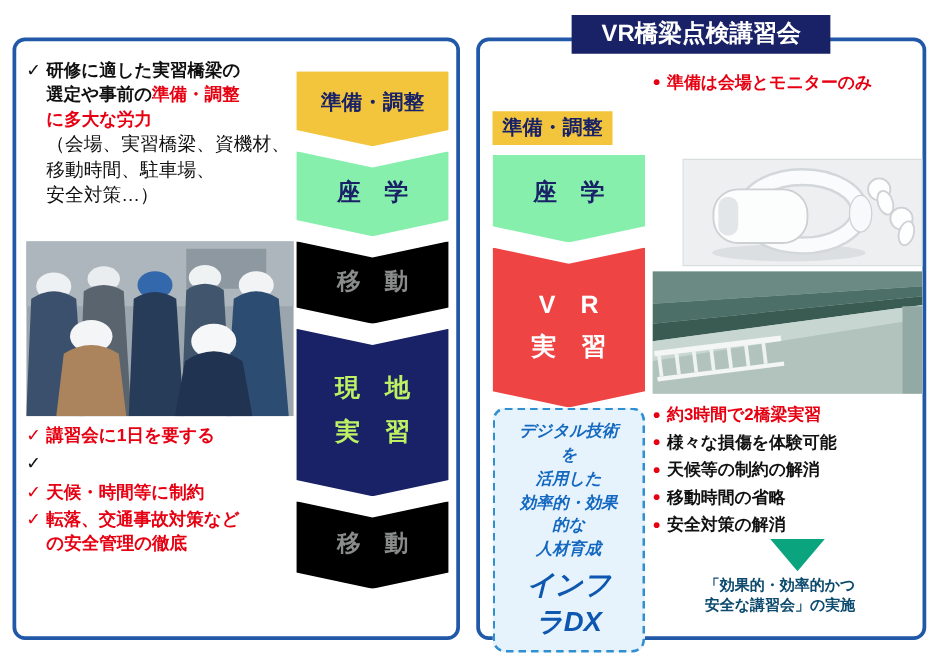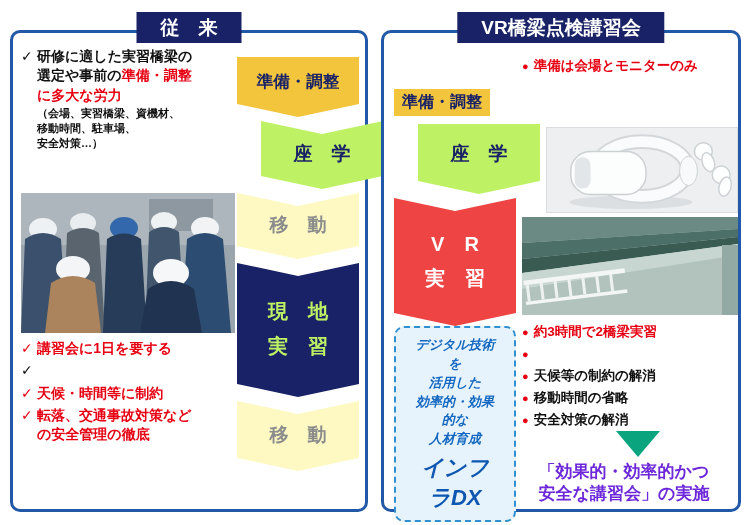--- a/index.html
+++ b/index.html
@@ -17,39 +17,39 @@
 
   .c-red { color:#e60012; }
   .c-black { color:#111; }
 
   .t, .paren-note, .note-black, .dx-lines, .conclusion, .chev { white-space:pre-line; }
 
   
   .top-notes { position:absolute; left:8px; top:14px; width:214px; }
   .check-row { display:flex; font-size:14px; font-weight:bold; line-height:1.38; }
   .check-mark { flex:0 0 16px; }
-  .paren-note { padding-left:16px; font-size:11px; font-weight:bold; line-height:1.38; margin-top:1px; }
+  .paren-note { padding-left:16px; font-size:15px; font-weight:normal; line-height:1.38; margin-top:1px; }
 
   .photo { display:block; }
   .photo-workers { position:absolute; left:8px; top:160px; width:214px; height:140px; }
 
   .bottom-checks { position:absolute; left:8px; top:306px; width:216px; }
   .bottom-checks .check-row { margin-bottom:3px; }
 
   .flow-left { position:absolute; left:224px; top:24px; width:122px; }
   .chev { width:100%; font-weight:bold; text-align:center;
           display:flex; flex-direction:column; justify-content:center; align-items:center; }
   .flow-left .chev + .chev { margin-top:4px; }
   .chev.flat  { clip-path:polygon(0 0,100% 0,100% calc(100% - 13px),50% 100%,0 calc(100% - 13px));
                 padding-bottom:10px; }
   .chev.notch { clip-path:polygon(0 0,50% 13px,100% 0,100% calc(100% - 13px),50% 100%,0 calc(100% - 13px));
                 padding-top:6px; padding-bottom:8px; }
   .seg-prep    { height:60px;  background:#f2c53d; color:#192266; font-size:16.5px; }
-  .seg-lecture { height:68px;  background:#bef264; color:#192266; font-size:19px;margin-left:24px; }
-  .seg-move    { height:66px;  background:#fef9c3; color:#8a8b8b; font-size:19px; }
+  .seg-lecture { height:68px;  background:#86efac; color:#192266; font-size:19px; }
+  .seg-move    { height:66px;  background:#000000; color:#8a8b8b; font-size:19px; }
   .seg-move.last { height:70px; }
   .seg-field   { height:134px; background:#192266; color:#bef264; font-size:20px; line-height:1.75; }
 
   
   .flow-right { position:absolute; left:10px; top:56px; width:122px; }
   .prep-highlight { width:96px; height:27px; background:#f2c53d; color:#192266;
                     font-weight:bold; font-size:16px; display:flex; align-items:center; justify-content:center; }
   .flow-right .seg-lecture { margin-top:8px; height:70px; }
   .flow-right .seg-vr { margin-top:4px; height:128px; background:#ef4444; color:#fff;
                         font-size:20px; line-height:1.7; }
@@ -68,29 +68,28 @@
   .photo-bridge { position:absolute; left:138px; top:184px; width:216px; height:98px; }
 
   .bullets { position:absolute; left:138px; top:288px; width:216px; }
   .bullet-row { display:flex; font-size:13.5px; font-weight:bold; line-height:21px; }
   .bullet-row .dot { color:#e60012; font-size:11px; margin:1px 5px 0 0; }
 
   .result-arrow { position:absolute; left:232px; top:398px; width:44px; height:26px;
                   background:#0aa57e; clip-path:polygon(0 0,100% 0,50% 100%); }
 
   .conclusion { position:absolute; left:126px; top:428px; width:228px; text-align:center;
-                color:#6d28d9; font-weight:bold; font-size:17px; line-height:1.32; }
+                color:#0c4a6e; font-weight:bold; font-size:12px; line-height:1.32; }
 </style>
 </head>
 <body>
 
 <div class="canvas">
 
   <section class="panel left">
-    <div class="panel-title">従　来</div>
 
     <div class="top-notes">
       <div class="check-row">
         <span class="check-mark c-black">✓</span>
         <span class="t"><span>研修に適した実習橋梁の
 選定や事前の</span><span class="c-red">準備・調整
 に多大な労力</span></span>
       </div>
       <div class="paren-note">（会場、実習橋梁、資機材、
 移動時間、駐車場、
@@ -213,20 +212,21 @@
       </g>
     </svg>
 
     <div class="bullets">
       <div class="bullet-row">
         <span class="dot">●</span>
         <span class="t c-red">約3時間で2橋梁実習</span>
       </div>
       <div class="bullet-row">
         <span class="dot">●</span>
+        <span class="t c-black">様々な損傷を体験可能</span>
       </div>
       <div class="bullet-row">
         <span class="dot">●</span>
         <span class="t c-black">天候等の制約の解消</span>
       </div>
       <div class="bullet-row">
         <span class="dot">●</span>
         <span class="t c-black">移動時間の省略</span>
       </div>
       <div class="bullet-row">

